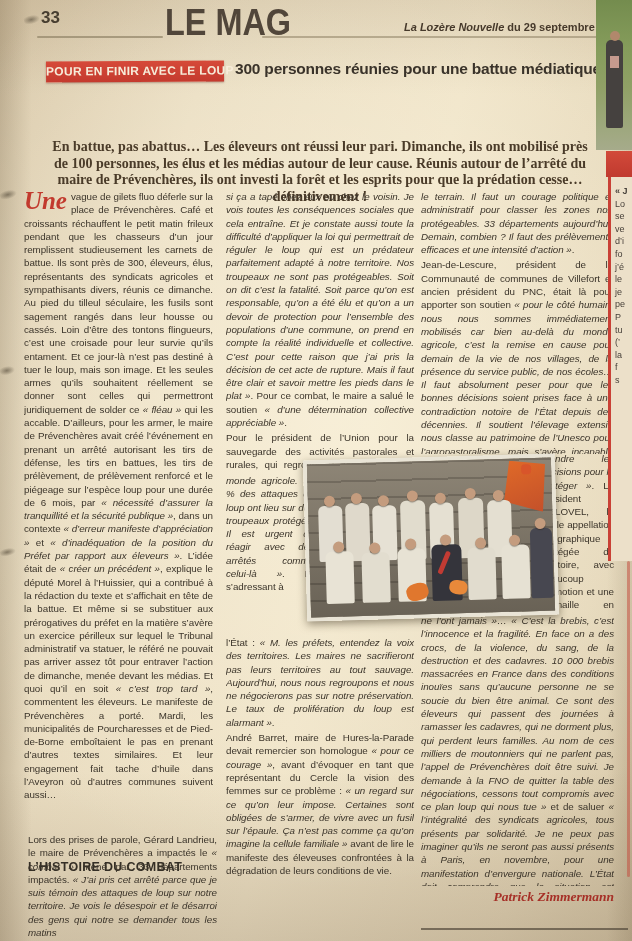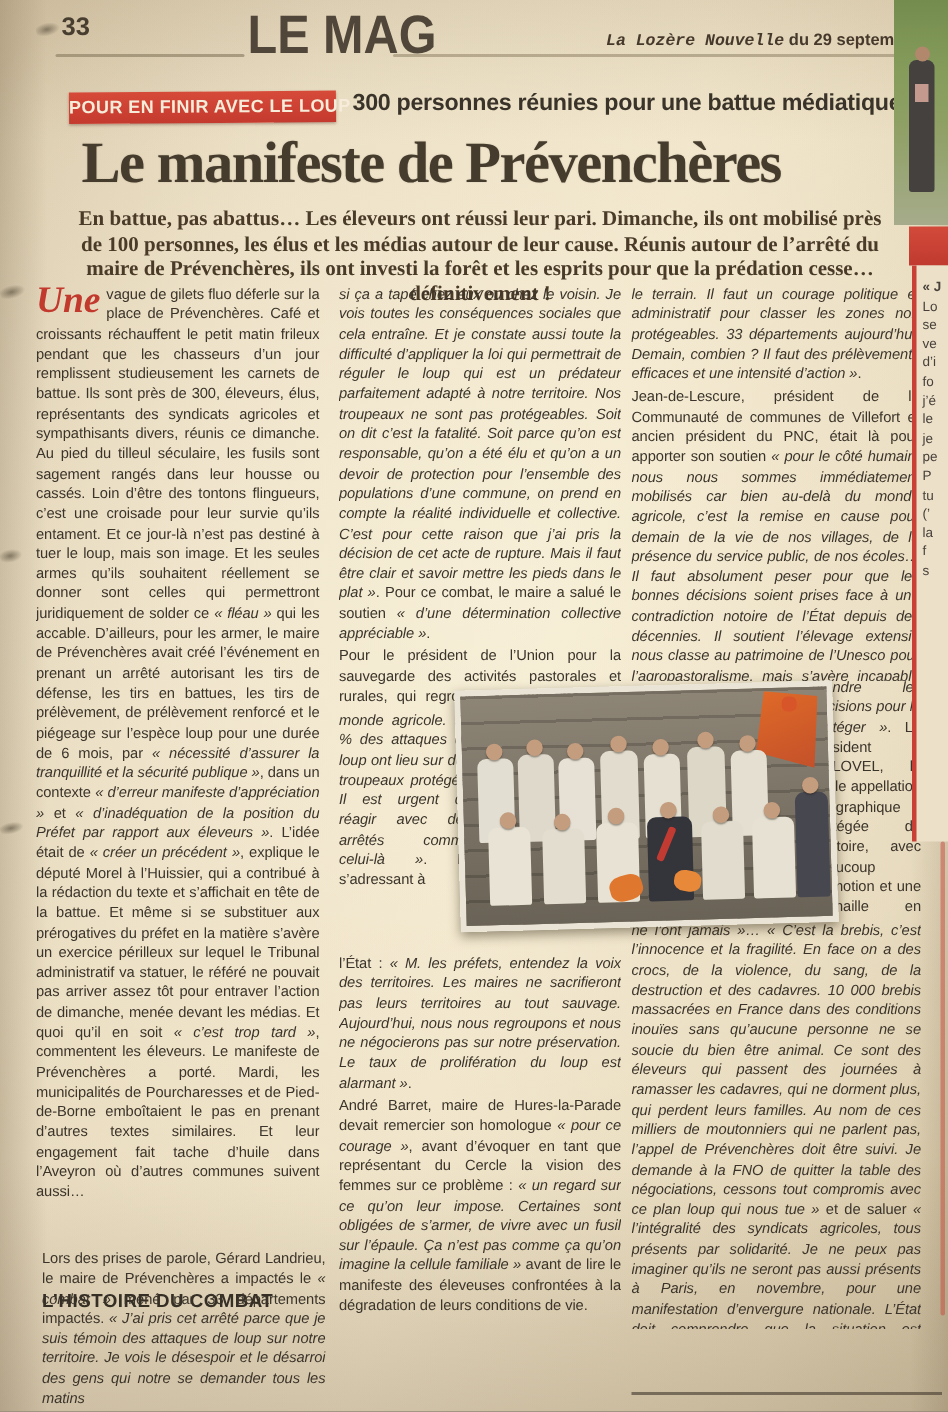--- a/index.html
+++ b/index.html
@@ -11,21 +11,21 @@
       linear-gradient(180deg, rgba(150,128,96,.20), rgba(0,0,0,0) 10%, rgba(0,0,0,0) 82%, rgba(120,100,75,.25)),
       linear-gradient(90deg, rgba(110,92,64,.28), rgba(0,0,0,0) 5%, rgba(0,0,0,0) 96%, rgba(110,92,64,.20)),
       linear-gradient(105deg,#d9c9ab,#e9dcc0 25%,#efe3c7 55%,#e3d5b7 85%,#d5c6a7);
   }
   .abs{position:absolute;}
   
   .pagenum{font-weight:bold;font-size:17px;color:#473e30;}
   .hline{height:2px;background:rgba(150,136,108,.75);border-radius:1px;}
   .lemag{font-weight:bold;font-size:36px;letter-spacing:0;color:#51463a;transform:scaleX(.9);transform-origin:left;white-space:nowrap;}
   .issue{font-size:11px;color:#46392b;white-space:nowrap;}
-  .issue .nm{font-family:Liberation Mono, monospace;font-style:italic;font-weight:bold;margin-top:20px;}
+  .issue .nm{font-family:Liberation Sans, sans-serif;font-style:italic;font-weight:bold;margin-top:20px;}
   .issue .dt{font-weight:bold;}
   .smudge{background:radial-gradient(ellipse at 45% 50%, rgba(90,80,62,.65), rgba(90,80,62,0) 70%);}
   
   .badge{background:linear-gradient(180deg,#d64a39,#c43a2e);color:#f6ecd9;font-weight:bold;
     font-size:12px;letter-spacing:.3px;text-align:center;line-height:21px;white-space:nowrap;
     box-shadow:0 1px 2px rgba(80,30,20,.35);transform:rotate(-.4deg);}
   .kicktxt{font-weight:bold;font-size:15.5px;color:#3a332a;white-space:nowrap;letter-spacing:-.2px;}
   
   .headline{font-family:"Liberation Serif",serif;font-weight:bold;font-size:39px;letter-spacing:-1px;
     color:#463c2d;text-align:center;white-space:nowrap;text-shadow:0 0 1px rgba(70,60,45,.25);}
@@ -70,21 +70,20 @@
   <div class="abs smudge" style="left:24px;top:15px;width:16px;height:9px;transform:rotate(-12deg);"></div>
   <div class="abs pagenum" style="left:41px;top:8px;">33</div>
   <div class="abs hline" style="left:37px;top:36px;width:126px;"></div>
   <div class="abs lemag" style="left:165px;top:2px;">LE MAG</div>
   <div class="abs hline" style="left:262px;top:36px;width:335px;opacity:.8;"></div>
   <div class="abs issue" style="left:404px;top:21px;"><span class="nm">La Lozère Nouvelle</span> <span class="dt">du 29 septembre 2016</span></div>
 
   <div class="abs badge" style="left:46px;top:61px;width:178px;height:21px;">POUR EN FINIR AVEC LE LOUP</div>
   <div class="abs kicktxt" style="left:235px;top:60px;">300 personnes réunies pour une battue médiatique</div>
 
-  <div class="abs headline" style="left:30px;top:86px;width:515px;">Le manifeste de Prévenchères</div>
   <div class="abs standfirst" style="left:50px;top:139px;width:540px;">En battue, pas abattus… Les éleveurs ont réussi leur pari. Dimanche, ils ont mobilisé près de 100 personnes, les élus et les médias autour de leur cause. Réunis autour de l’arrêté du maire de Prévenchères, ils ont investi la forêt et les esprits pour que la prédation cesse… définitivement !</div>
 
   <div class="abs smudge" style="left:0;top:190px;width:17px;height:9px;transform:rotate(-14deg);"></div>
   <div class="abs smudge" style="left:0;top:366px;width:15px;height:9px;transform:rotate(-10deg);"></div>
   <div class="abs smudge" style="left:0;top:548px;width:16px;height:8px;transform:rotate(-12deg);"></div>
 
   <div class="abs coltxt" style="left:24px;top:190px;width:189px;height:620px;">
     <p><span class="dropcap">Une</span><span><span>vague de gilets fluo déferle sur la place de Prévenchères. Café et croissants réchauffent le petit matin frileux pendant que les chasseurs d’un jour remplissent studieusement les carnets de battue. Ils sont près de 300, éleveurs, élus, représentants des syndicats agricoles et sympathisants divers, réunis ce dimanche. Au pied du tilleul séculaire, les fusils sont sagement rangés dans leur housse ou cassés. Loin d’être des tontons flingueurs, c’est une croisade pour leur survie qu’ils entament. Et ce jour-là n’est pas destiné à tuer le loup, mais son image. Et les seules armes qu’ils souhaitent réellement se donner sont celles qui permettront juridiquement de solder ce </span><span class="it">« fléau »</span><span> qui les accable. D’ailleurs, pour les armer, le maire de Prévenchères avait créé l’événement en prenant un arrêté autorisant les tirs de défense, les tirs en battues, les tirs de prélèvement, de prélèvement renforcé et le piégeage sur l’espèce loup pour une durée de 6 mois, par </span><span class="it">« nécessité d’assurer la tranquillité et la sécurité publique »</span><span>, dans un contexte </span><span class="it">« d’erreur manifeste d’appréciation »</span><span> et </span><span class="it">« d’inadéquation de la position du Préfet par rapport aux éleveurs »</span><span>. L’idée était de </span><span class="it">« créer un précédent »</span><span>, explique le député Morel à l’Huissier, qui a contribué à la rédaction du texte et s’affichait en tête de la battue. Et même si se substituer aux prérogatives du préfet en la matière s’avère un exercice périlleux sur lequel le Tribunal administratif va statuer, le référé ne pouvait pas arriver assez tôt pour entraver l’action de dimanche, menée devant les médias. Et quoi qu’il en soit </span><span class="it">« c’est trop tard »</span><span>, commentent les éleveurs. Le manifeste de Prévenchères a porté. Mardi, les municipalités de Pourcharesses et de Pied-de-Borne emboîtaient le pas en prenant d’autres textes similaires. Et leur engagement fait tache d’huile dans l’Aveyron où d’autres communes suivent aussi…</span></span></p>
   </div>
   <div class="abs subhead" style="left:28px;top:816px;width:189px;">L’HISTOIRE DU COMBAT</div>
@@ -107,20 +106,21 @@
   <div class="abs coltxt" style="left:421px;top:190px;width:192px;height:264px;">
     <p><span class="it">le terrain. Il faut un courage politique et administratif pour classer les zones non protégeables. 33 départements aujourd’hui. Demain, combien ? Il faut des prélèvements efficaces et une intensité d’action »</span><span>.</span></p>
     <p><span>Jean-de-Lescure, président de la Communauté de communes de Villefort et ancien président du PNC, était là pour apporter son soutien </span><span class="it">« pour le côté humain, nous nous sommes immédiatement mobilisés car bien au-delà du monde agricole, c’est la remise en cause pour demain de la vie de nos villages, de la présence du service public, de nos écoles… Il faut absolument peser pour que les bonnes décisions soient prises face à une contradiction notoire de l’État depuis des décennies. Il soutient l’élevage extensif, nous classe au patrimoine de l’Unesco pour l’agropastoralisme, mais s’avère incapable de</span></p>
   </div>
   <div class="abs coltxt" style="left:541px;top:452px;width:73px;height:160px;">
     <p><span class="it">prendre les décisions pour le protéger »</span><span>. Le président d’ELOVEL, la seule appellation géographique protégée du territoire, avec beaucoup d’émotion et une sonnaille en main, a pris la parole en conclusion </span></p>
   </div>
   <div class="abs coltxt" style="left:421px;top:614px;width:193px;height:272px;">
     <p><span class="it">ne l’ont jamais »…</span><span> </span><span class="it">« C’est la brebis, c’est l’innocence et la fragilité. En face on a des crocs, de la violence, du sang, de la destruction et des cadavres. 10 000 brebis massacrées en France dans des conditions inouïes sans qu’aucune personne ne se soucie du bien être animal. Ce sont des éleveurs qui passent des journées à ramasser les cadavres, qui ne dorment plus, qui perdent leurs familles. Au nom de ces milliers de moutonniers qui ne parlent pas, l’appel de Prévenchères doit être suivi. Je demande à la FNO de quitter la table des négociations, cessons tout compromis avec ce plan loup qui nous tue »</span><span> et de saluer </span><span class="it">« l’intégralité des syndicats agricoles, tous présents par solidarité. Je ne peux pas imaginer qu’ils ne seront pas aussi présents à Paris, en novembre, pour une manifestation d’envergure nationale. L’État doit comprendre que la situation est désespérée et les mesures insuffisantes »</span></p>
   </div>
+  <div class="abs byline" style="left:421px;top:889px;width:193px;">Patrick Zimmermann</div>
   <div class="abs rule" style="left:421px;top:928px;width:207px;height:2px;"></div>
 
   <div class="abs photo" style="left:305px;top:457px;width:244px;height:153px;">
     <div class="photo-inner">
 
       <div class="flag" style="left:196px;top:2px;width:42px;height:52px;"></div>
 
       <div class="person" style="left:10px;top:42px;width:24px;height:56px;background:#e3ded2;"></div>
       <div class="head" style="left:16px;top:32px;"></div>
       <div class="person" style="left:37px;top:40px;width:24px;height:58px;background:#dfd9cb;"></div>

